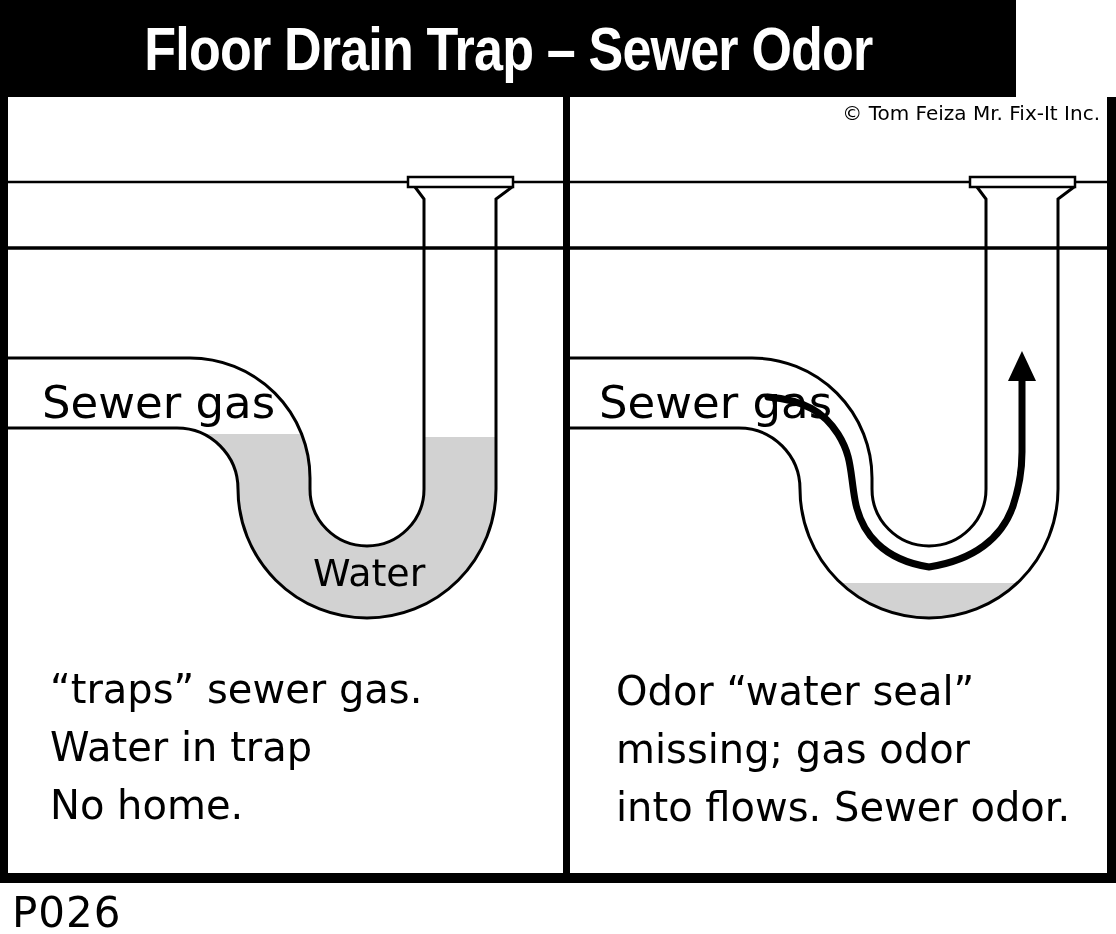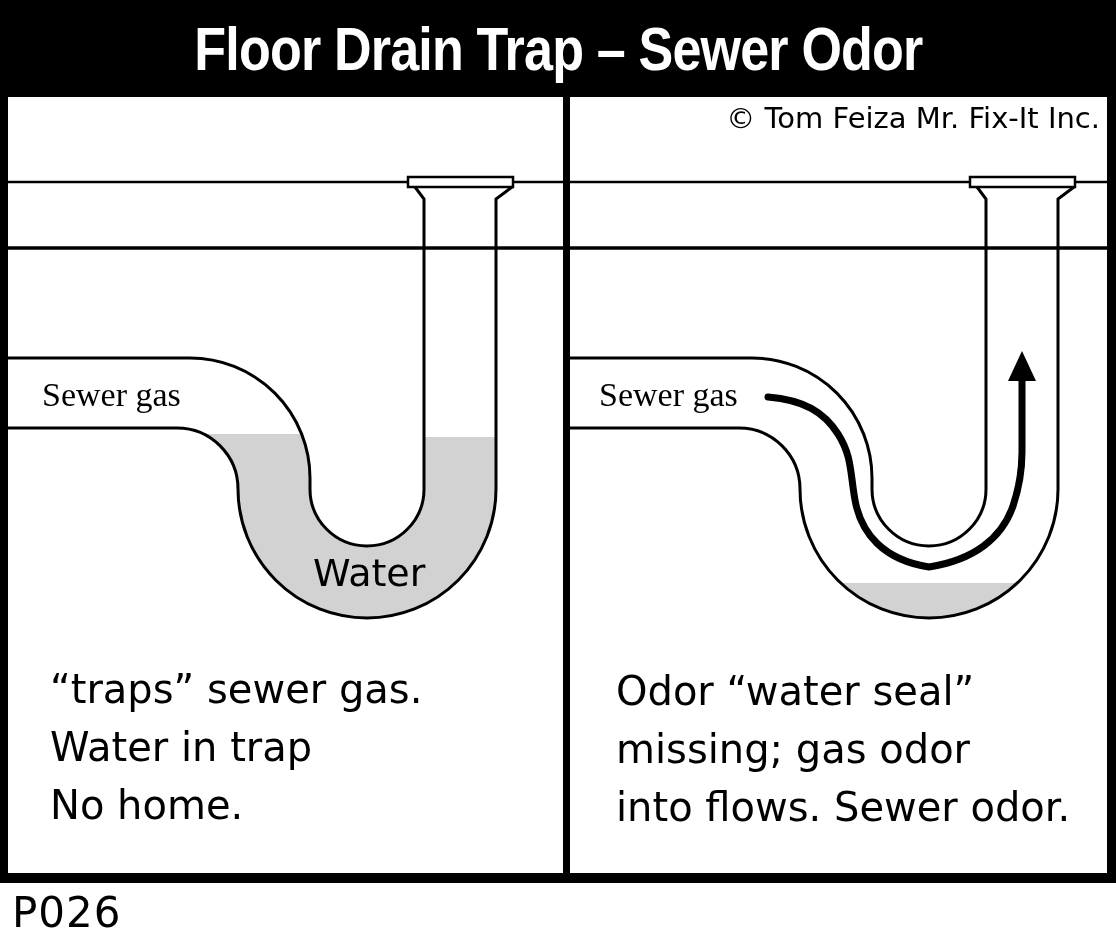--- a/index.html
+++ b/index.html
@@ -1,26 +1,26 @@
 <!DOCTYPE html>
 <html style="--ink: #000000; --paper: #ffffff; --water: #d2d2d2;"><head>
 <meta charset="utf-8">
 <style>
   html,body{margin:0;padding:0;background:#fff;}
   body{position:relative;width:1116px;height:934px;overflow:hidden;
        font-family:"DejaVu Sans",sans-serif;color:var(--ink,#000);}
-  .titlebar{position:absolute;left:0;top:0;width:1116px;height:97px;
+  .titlebar{position:absolute;left:0;top:0;width:1016px;height:97px;
             background:var(--ink,#000);display:flex;align-items:center;justify-content:center;}
   .title{color:var(--paper,#fff);font-family:"Liberation Sans",sans-serif;font-weight:bold;
          font-size:62px;white-space:nowrap;transform:scaleX(0.84);transform-origin:50% 50%;
          letter-spacing:-1px;}
   svg.art{position:absolute;left:0;top:0;}
   .txt{position:absolute;white-space:nowrap;color:var(--ink,#000);}
-  .copyright{top:101px;right:16px;font-size:29px;}
-  .pipe-label{font-size:34px;font-family:Liberation Serif, serif;}
+  .copyright{top:101px;right:16px;font-size:20px;}
+  .pipe-label{font-size:45px;}
   .sewer-left{left:42px;top:376px;}
   .sewer-right{left:599px;top:376px;}
   .water-label{left:313px;top:551px;font-size:38px;}
   .caption{font-size:40px;line-height:58px;}
   .cap-left{left:50px;top:660px;}
   .cap-right{left:616px;top:662px;}
   .figcode{left:12px;top:888px;font-size:42px;letter-spacing:1px;}
 </style>
 </head>
 <body>

